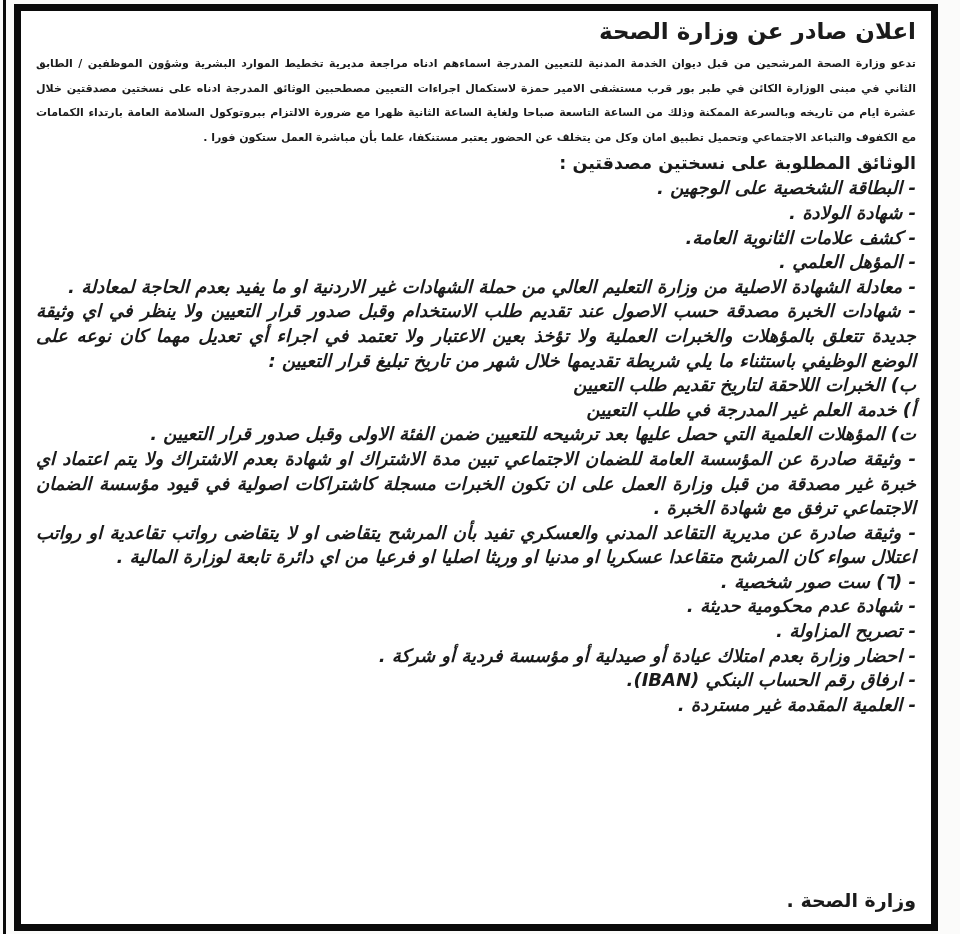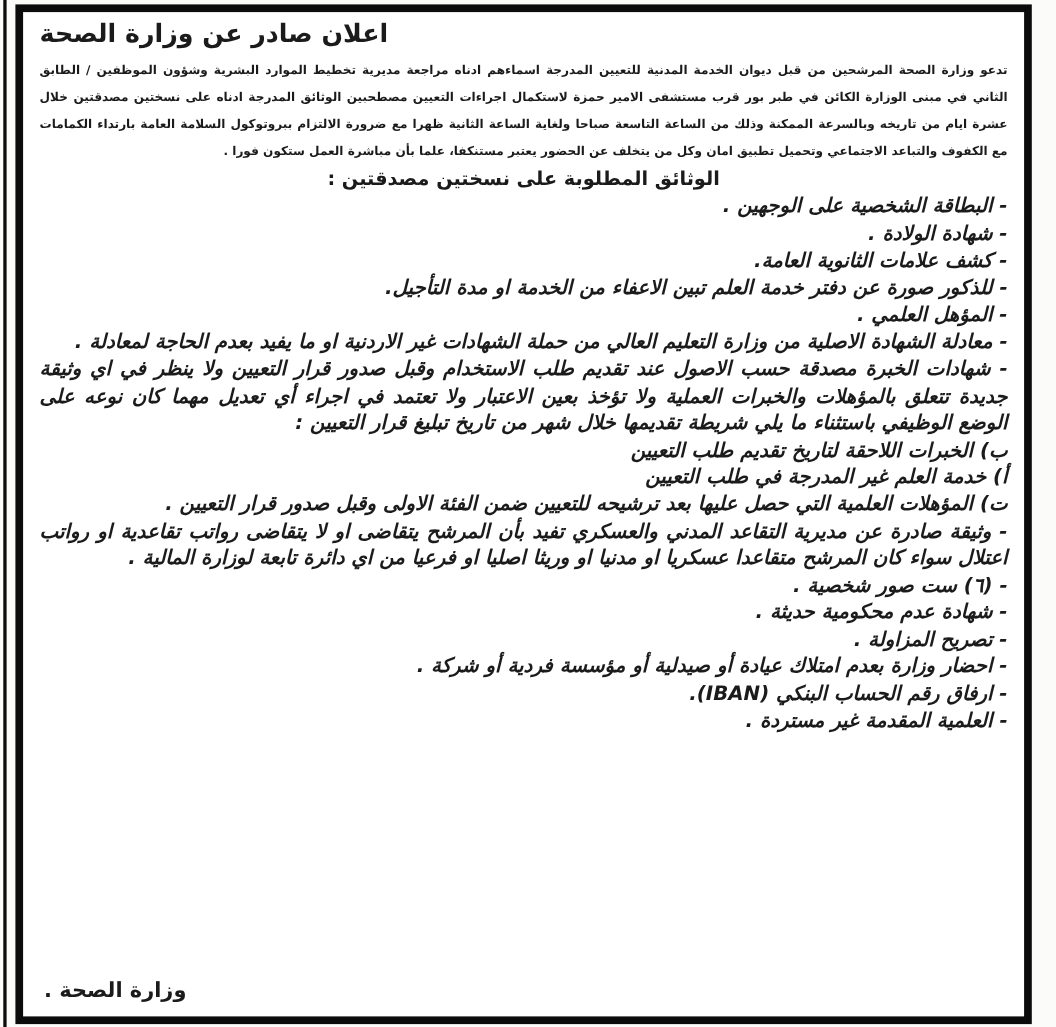--- a/index.html
+++ b/index.html
@@ -39,52 +39,52 @@
     height: calc(100% - 6px);
     padding: 3px 15px 3px 15px;
     box-sizing: border-box;
     color: var(--ink, #1b1b1b);
     font-weight: bold;
     display: flex;
     flex-direction: column;
   }
   .title {
     margin: 2px 0 6px 0;
-    text-align: left;
+    text-align: right;
     font-size: 23px;
     line-height: 30px;
     font-weight: bold;
   }
   .intro {
     margin: 0;
     font-size: 11px;
     line-height: 24.6px;
     text-align: justify;
     text-align-last: right;
   }
   .section-heading {
     margin: 1px 0 0 0;
     font-size: 17.5px;
     line-height: 25px;
     font-weight: bold;
-    text-align: center;
+    text-align: right;
   }
   .items .item {
     font-size: 18px;
     line-height: 24.6px;
     text-align: justify;
     text-align-last: right;
     font-style: italic;
   }
   .signature {
     margin-top: auto;
     padding: 0 0 2px 4px;
     font-size: 19px;
     line-height: 26px;
-    text-align: left;
+    text-align: right;
     font-weight: bold;
   }
 </style>
 </head>
 <body>
 
 <div class="page">
   <div class="edge-line"></div>
   <div class="frame">
     <div class="content">
@@ -93,34 +93,34 @@
       <h2 class="section-heading">الوثائق المطلوبة على نسختين مصدقتين :</h2>
       <div class="items">
 
           <div class="item">- البطاقة الشخصية على الوجهين .</div>
 
           <div class="item">- شهادة الولادة .</div>
 
 
           <div class="item">- كشف علامات الثانوية العامة.</div>
 
-          <div class="item">- للذكور صورة عن دفتر خدمة العلم تبين الاعفاء من الخدمة او مدة التأجيل.</div>
 
           <div class="item">- المؤهل العلمي .</div>
 
           <div class="item">- معادلة الشهادة الاصلية من وزارة التعليم العالي من حملة الشهادات غير الاردنية او ما يفيد بعدم الحاجة لمعادلة .</div>
 
           <div class="item">- شهادات الخبرة مصدقة حسب الاصول عند تقديم طلب الاستخدام وقبل صدور قرار التعيين ولا ينظر في اي وثيقة جديدة تتعلق بالمؤهلات والخبرات العملية ولا تؤخذ بعين الاعتبار ولا تعتمد في اجراء أي تعديل مهما كان نوعه على الوضع الوظيفي باستثناء ما يلي شريطة تقديمها خلال شهر من تاريخ تبليغ قرار التعيين :</div>
 
           <div class="item">ب) الخبرات اللاحقة لتاريخ تقديم طلب التعيين</div>
 
           <div class="item">أ) خدمة العلم غير المدرجة في طلب التعيين</div>
 
           <div class="item">ت) المؤهلات العلمية التي حصل عليها بعد ترشيحه للتعيين ضمن الفئة الاولى وقبل صدور قرار التعيين .</div>
 
+          <div class="item">- وثيقة صادرة عن المؤسسة العامة للضمان الاجتماعي تبين مدة الاشتراك او شهادة بعدم الاشتراك ولا يتم اعتماد اي خبرة غير مصدقة من قبل وزارة العمل على ان تكون الخبرات مسجلة كاشتراكات اصولية في قيود مؤسسة الضمان الاجتماعي ترفق مع شهادة الخبرة .</div>
 
           <div class="item">- وثيقة صادرة عن مديرية التقاعد المدني والعسكري تفيد بأن المرشح يتقاضى او لا يتقاضى رواتب تقاعدية او رواتب اعتلال سواء كان المرشح متقاعدا عسكريا او مدنيا او وريثا اصليا او فرعيا من اي دائرة تابعة لوزارة المالية .</div>
 
           <div class="item">- (٦) ست صور شخصية .</div>
 
           <div class="item">- شهادة عدم محكومية حديثة .</div>
 
           <div class="item">- تصريح المزاولة .</div>
 
 

